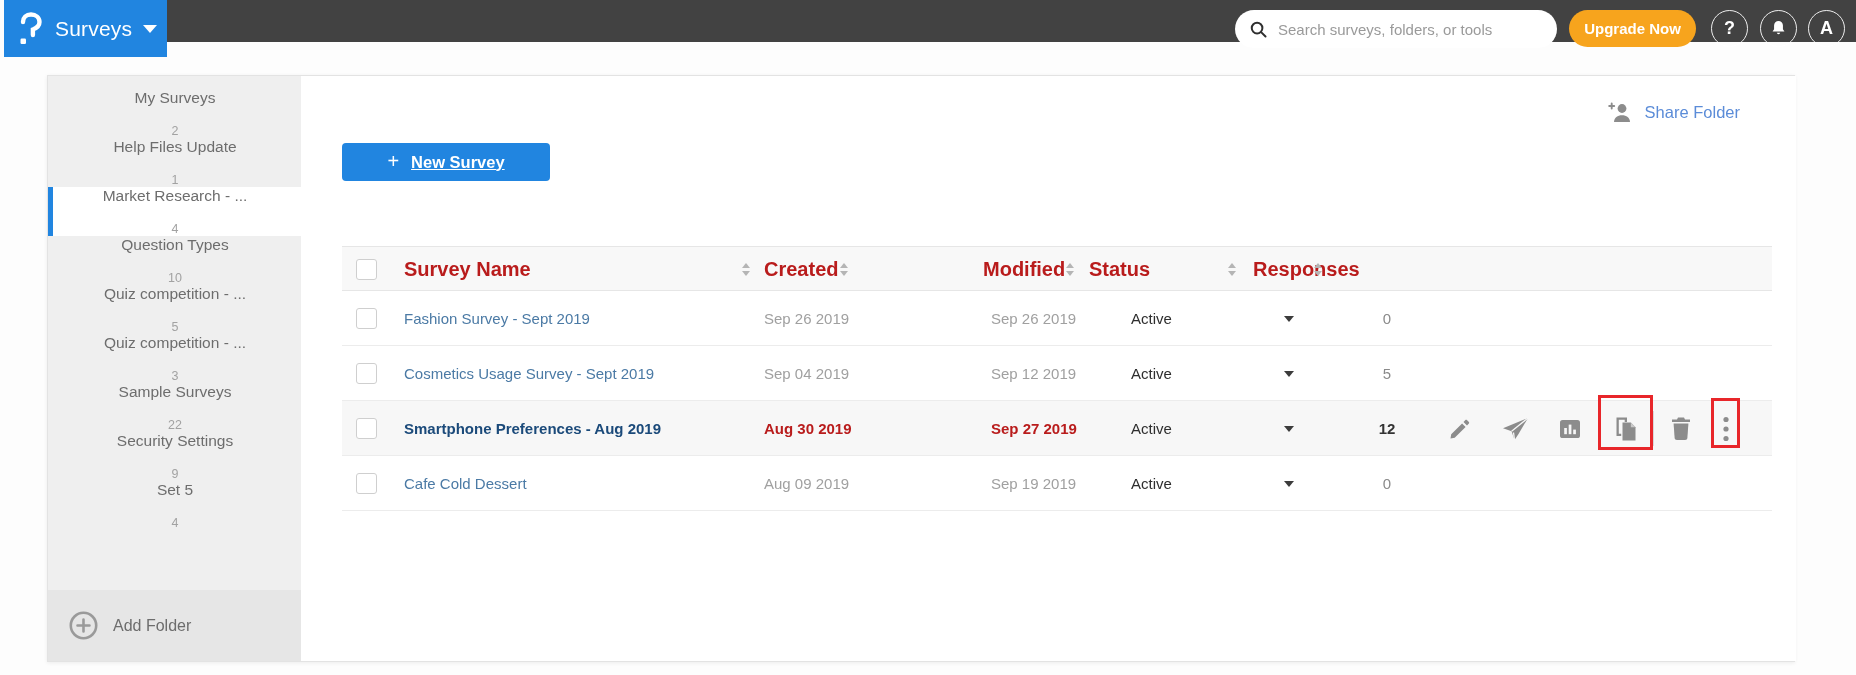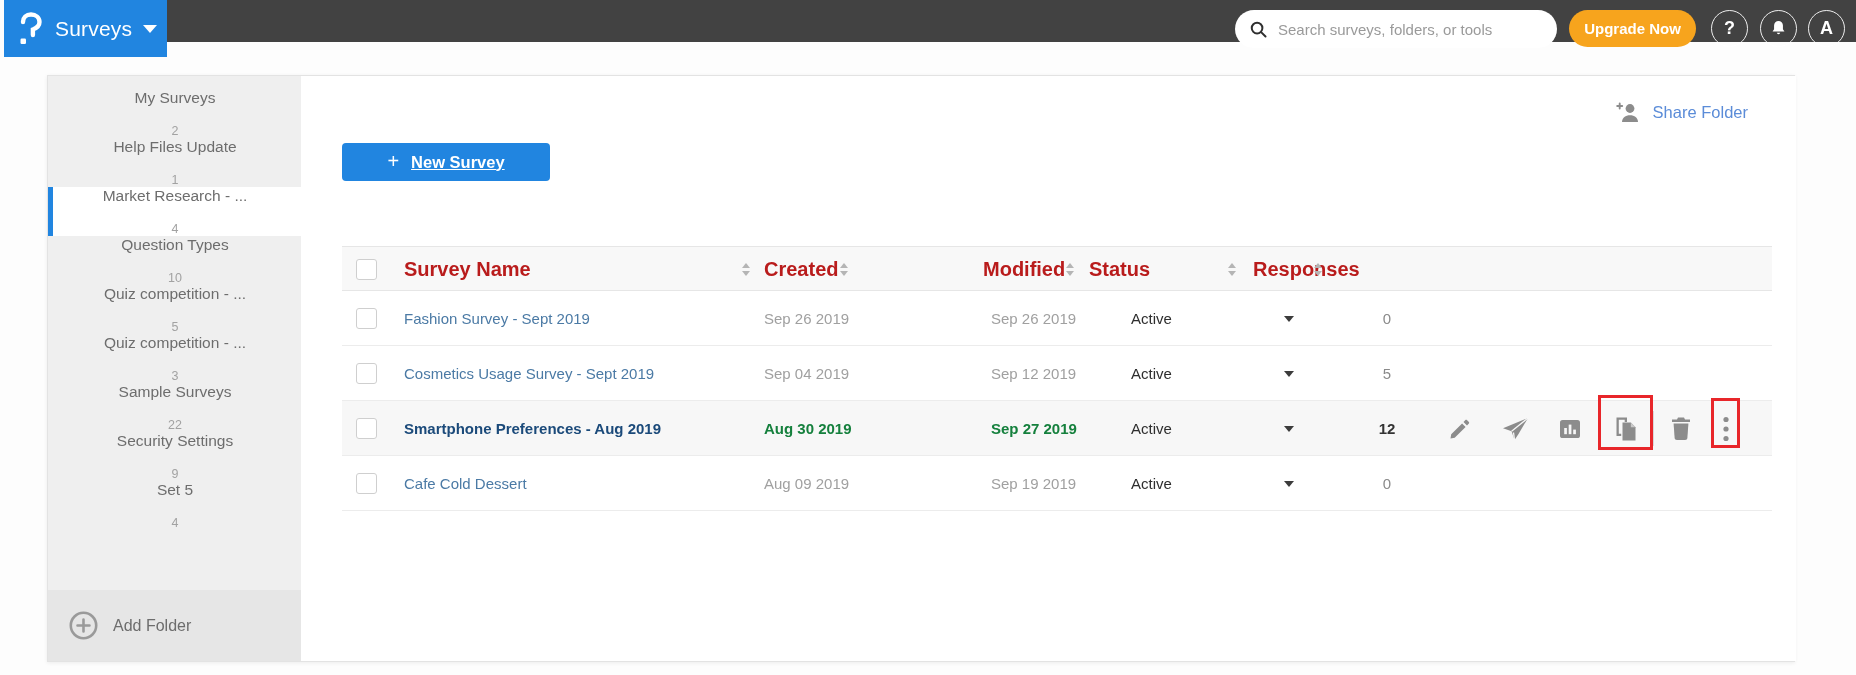--- a/index.html
+++ b/index.html
@@ -36,21 +36,21 @@
                padding:0 24px 0 20px; cursor:pointer; border-left:5px solid transparent;flex-direction:column; }
   .side-item .lbl { font-size:15.5px; color:#6d6d6d; white-space:nowrap; overflow:hidden; }
   .side-item .cnt { font-size:12.5px; color:#a2a2a2; }
   .side-item.selected { background:#fff; border-left:5px solid #2185e0; }
   .side-footer { position:absolute; left:0; bottom:0; width:100%; height:71px; background:#e6e6e6;
                  display:flex; align-items:center; gap:14px; padding-left:20px; cursor:pointer; }
   .side-footer .lbl { font-size:16px; color:#6d6d6d; }
 
   
   .main { position:absolute; left:253px; top:0; width:1495px; height:100%; background:#fff; }
-  .share-folder { position:absolute; top:25px; right:48px; display:flex; align-items:center; gap:12px;
+  .share-folder { position:absolute; top:25px; right:56px; display:flex; align-items:center; gap:12px;
                   cursor:pointer; }
   .share-folder .lbl { color:#5b8cd8; font-size:16.5px; }
   .new-survey { position:absolute; left:41px; top:67px; width:208px; height:38px; background:#2185e0;
                 border:none; border-radius:4px; color:#fff; display:flex; align-items:center;
                 justify-content:center; gap:12px; cursor:pointer; font-family:"Liberation Sans", sans-serif; }
   .new-survey .plus { font-size:20px; font-weight:normal; margin-top:-2px; }
   .new-survey .txt  { font-size:16.5px; font-weight:bold;text-decoration:underline; }
 
   
   .table { position:absolute; left:41px; top:170px; width:1430px; }
@@ -67,21 +67,21 @@
   .trow { position:relative; height:55px; border-bottom:1px solid #ececec; background:#fff; }
   .trow.hl { background:#f7f7f7; }
   .cb { position:absolute; left:14px; top:17px; width:21px; height:21px; background:#fff;
         border:1.5px solid #cfcfcf; border-radius:3px; cursor:pointer; }
   .thead .cb { top:12px; }
   .cell { position:absolute; top:0; height:55px; display:flex; align-items:center; font-size:15px; }
   .c-name { left:62px; color:#4b7aa5; cursor:pointer; }
   .trow.hl .c-name { color:#1b4a7a; font-weight:bold; }
   .c-created  { left:422px; color:#a0a0a0; }
   .c-modified { left:649px; color:#a0a0a0; }
-  .trow.hl .c-created, .trow.hl .c-modified { color:#15803d; font-weight:bold; }
+  .trow.hl .c-created, .trow.hl .c-modified { color:#b91c1c; font-weight:bold; }
   .c-status { left:789px; color:#2e2e2e; }
   .c-caret { left:942px; cursor:pointer; }
   .c-caret i { width:0; height:0; border-left:5.5px solid transparent; border-right:5.5px solid transparent;
                border-top:6.5px solid #3c3c3c; display:block; }
   .c-resp { left:1014px; width:62px; justify-content:center; color:#8a8a8a; }
   .trow.hl .c-resp { color:#333; font-weight:bold; }
 
   
   .actions { position:absolute; left:0; top:0; width:100%; height:55px; }
   .act { position:absolute; top:14px; width:27px; height:27px; display:flex; align-items:center;

